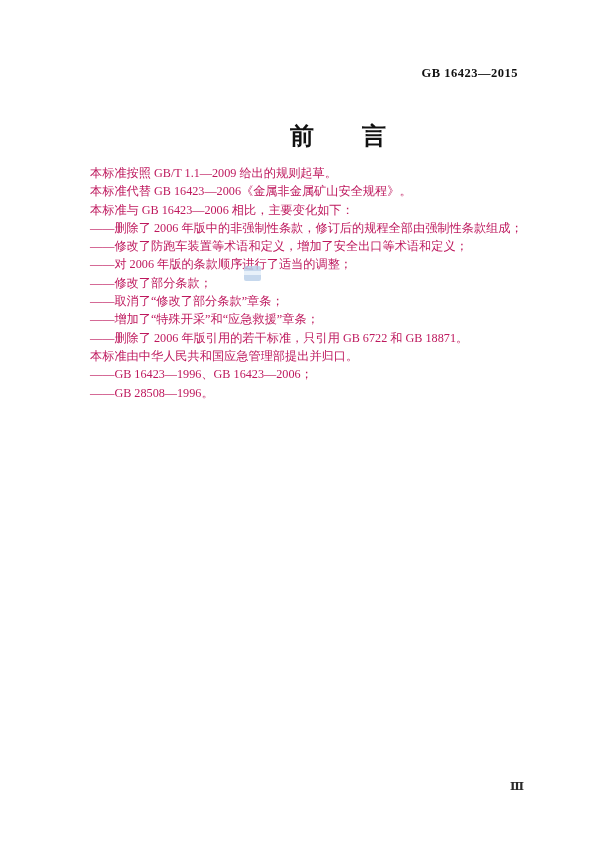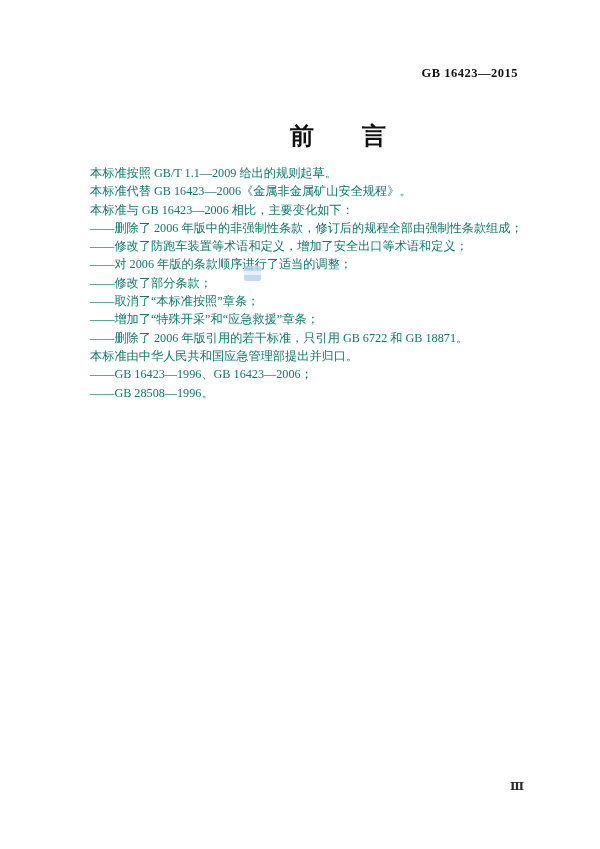--- a/index.html
+++ b/index.html
@@ -38,21 +38,21 @@
     color: #111111;
     padding-left: 38px;
   }
   .body {
     position: absolute;
     top: 164px;
     left: 90px;
     right: 55px;
     font-size: 12.2px;
     line-height: 18.3px;
-    color: #0f766e;
+    color: #be185d;
   }
   .body .line {
     white-space: nowrap;
   }
   .watermark {
     position: absolute;
     top: 266px;
     left: 244px;
     width: 17px;
     height: 15px;
@@ -86,21 +86,21 @@
   <h1 class="title">前　　言</h1>
 
   <div class="body">
       <div class="line">本标准按照 GB/T 1.1—2009 给出的规则起草。</div>
       <div class="line">本标准代替 GB 16423—2006《金属非金属矿山安全规程》。</div>
       <div class="line">本标准与 GB 16423—2006 相比，主要变化如下：</div>
       <div class="line">——删除了 2006 年版中的非强制性条款，修订后的规程全部由强制性条款组成；</div>
       <div class="line">——修改了防跑车装置等术语和定义，增加了安全出口等术语和定义；</div>
       <div class="line">——对 2006 年版的条款顺序进行了适当的调整；</div>
       <div class="line">——修改了部分条款；</div>
-      <div class="line">——取消了“本标准按照”章条；</div>
+      <div class="line">——取消了“修改了部分条款”章条；</div>
       <div class="line">——增加了“特殊开采”和“应急救援”章条；</div>
       <div class="line">——删除了 2006 年版引用的若干标准，只引用 GB 6722 和 GB 18871。</div>
       <div class="line">本标准由中华人民共和国应急管理部提出并归口。</div>
       <div class="line">——GB 16423—1996、GB 16423—2006；</div>
       <div class="line">——GB 28508—1996。</div>
     </div>
 
   <div class="watermark">
     <span class="wm-band"></span>
   </div>

